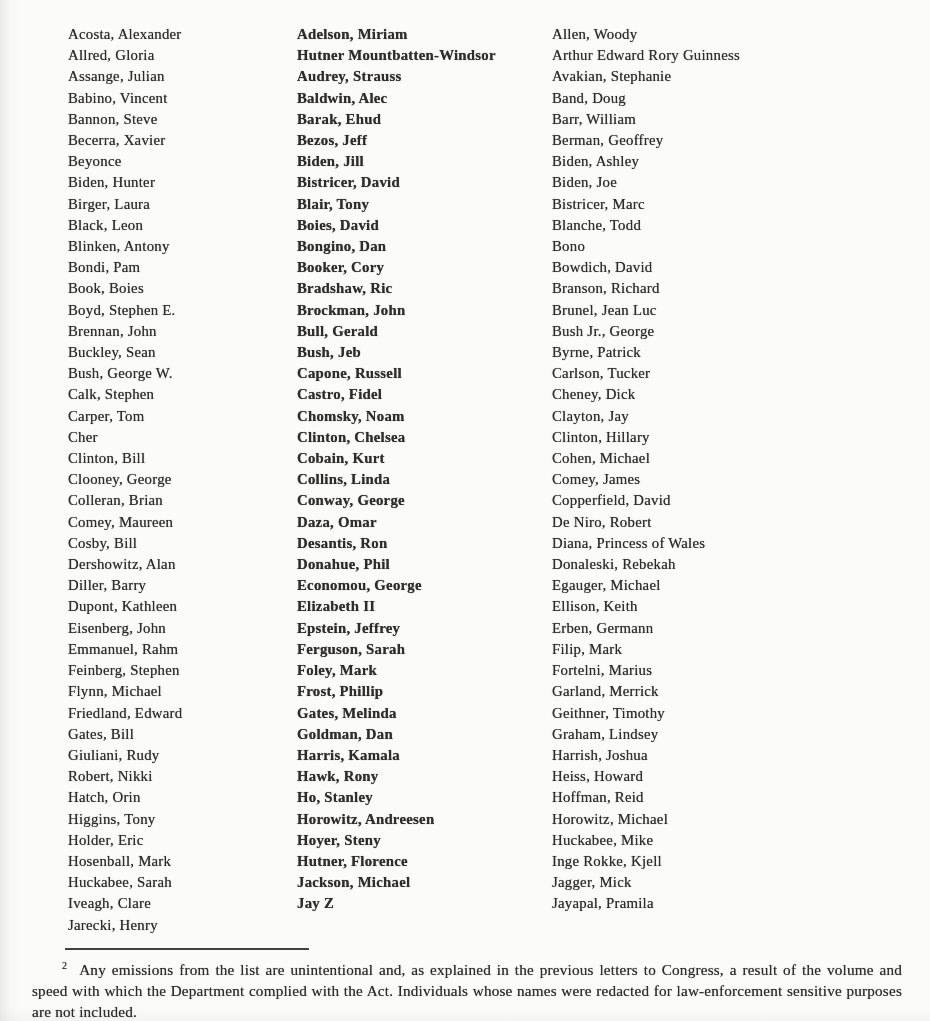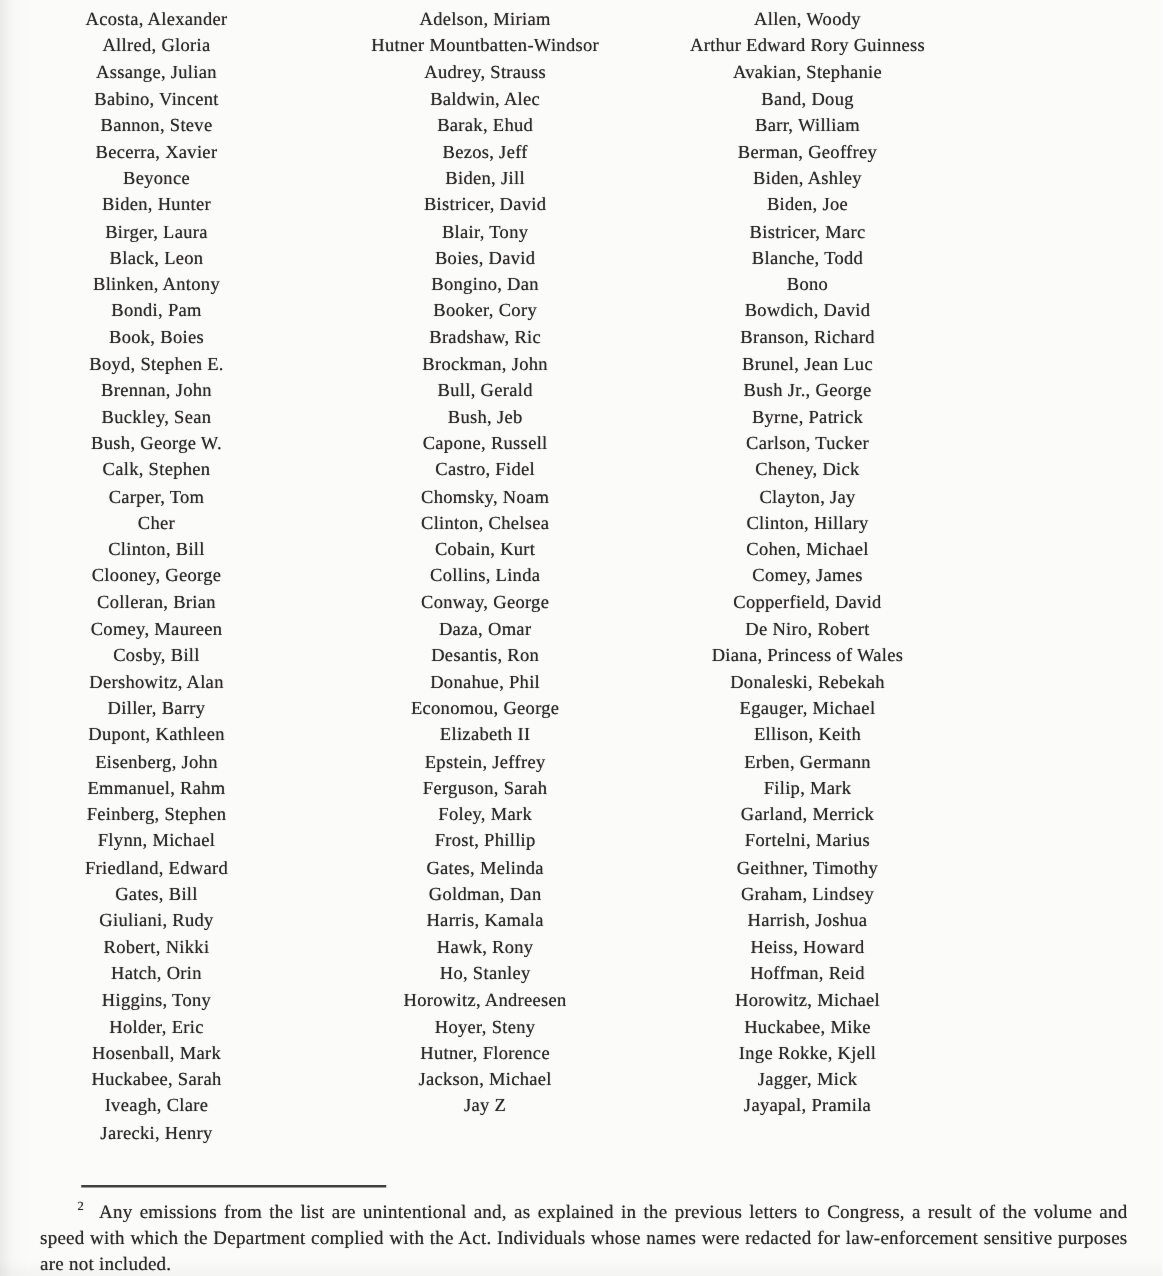--- a/index.html
+++ b/index.html
@@ -19,32 +19,31 @@
     font-family: "Liberation Serif", "DejaVu Serif", serif;
     color: #2e2d2c;
   }
   .scan {
     position: absolute;
     inset: 0;
     filter: blur(0.35px);
   }
   .name-col {
     position: absolute;
-    top: 6px;
+    top: 24px;
     white-space: nowrap;
-    text-align: center;
   }
   .name-col .name-row {
     font-size: 14.8px;
     line-height: 21.2px;
     letter-spacing: 0.25px;
     text-shadow: 0 0 0.8px rgba(45,44,42,0.75);
   }
   .col-1 { left: 68px; }
-  .col-2 { left: 297px; }
+  .col-2 { left: 297px; font-weight: bold; }
   .col-3 { left: 552px; }
 
   .footnote-rule {
     position: absolute;
     top: 948px;
     left: 65px;
     width: 244px;
     height: 0;
     border-top: 2.4px solid #40403e;
   }
@@ -187,22 +186,22 @@
         <div class="name-row">Cohen, Michael</div>
         <div class="name-row">Comey, James</div>
         <div class="name-row">Copperfield, David</div>
         <div class="name-row">De Niro, Robert</div>
         <div class="name-row">Diana, Princess of Wales</div>
         <div class="name-row">Donaleski, Rebekah</div>
         <div class="name-row">Egauger, Michael</div>
         <div class="name-row">Ellison, Keith</div>
         <div class="name-row">Erben, Germann</div>
         <div class="name-row">Filip, Mark</div>
+        <div class="name-row">Fortelni, Marius</div>
         <div class="name-row">Garland, Merrick</div>
-        <div class="name-row">Fortelni, Marius</div>
         <div class="name-row">Geithner, Timothy</div>
         <div class="name-row">Graham, Lindsey</div>
         <div class="name-row">Harrish, Joshua</div>
         <div class="name-row">Heiss, Howard</div>
         <div class="name-row">Hoffman, Reid</div>
         <div class="name-row">Horowitz, Michael</div>
         <div class="name-row">Huckabee, Mike</div>
         <div class="name-row">Inge Rokke, Kjell</div>
         <div class="name-row">Jagger, Mick</div>
         <div class="name-row">Jayapal, Pramila</div>

